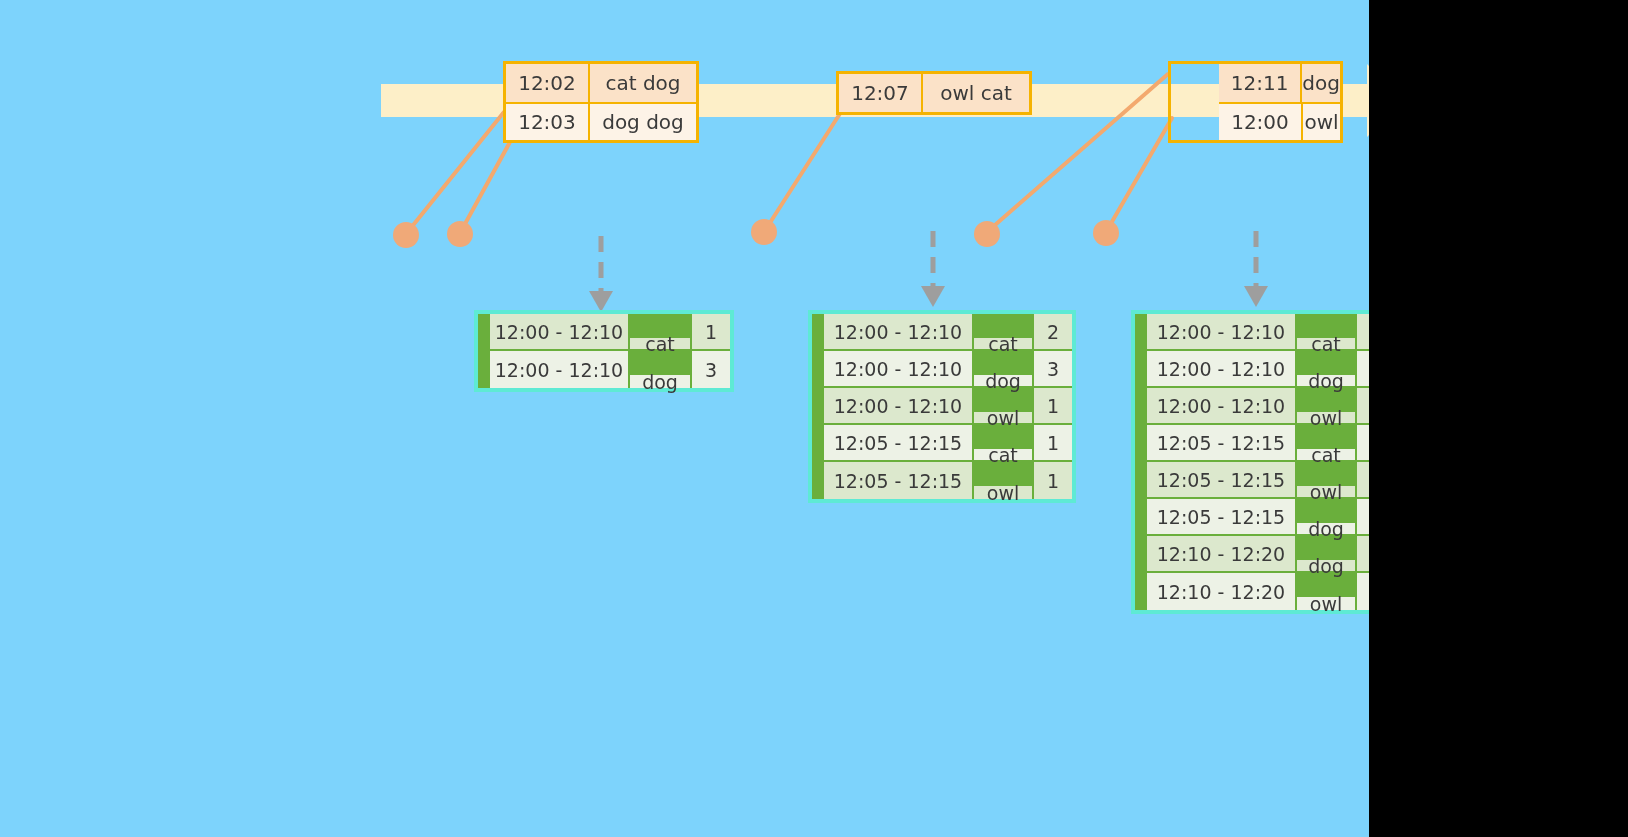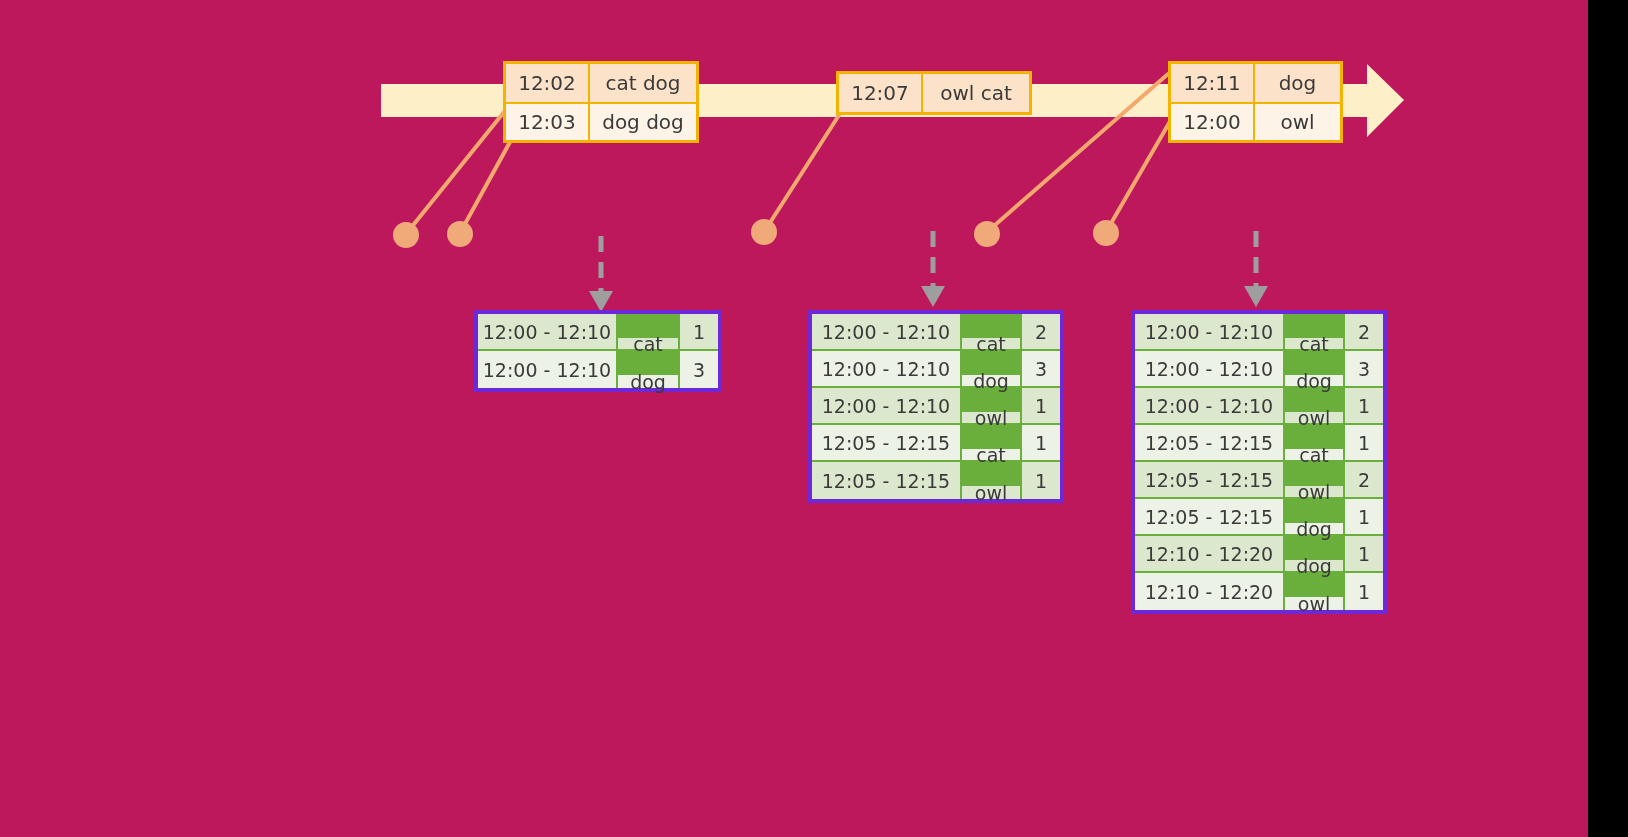--- a/index.html
+++ b/index.html
@@ -5,23 +5,23 @@
   html, body {
     margin: 0;
     padding: 0;
     background: #000000;
   }
   body {
     font-family: "DejaVu Sans", "Liberation Sans", sans-serif;
   }
   #stage {
     position: relative;
-    width: 1588px;
+    width: 1369px;
     height: 837px;
-    background: #be185d;
+    background: #7dd3fc;
     overflow: hidden;
   }
   #wires {
     position: absolute;
     left: 0; top: 0;
     width: 1628px;
     height: 837px;
     pointer-events: none;
   }
 
@@ -57,25 +57,26 @@
     width: 84px;
     border-right: 2px solid #F5B301;
   }
   .ev-val {
     flex: 1 1 auto;
   }
 
   
   .result-table {
     position: absolute;
-    border: 4px solid #6d28d9;
+    border: 4px solid #5eead4;
     box-sizing: border-box;
     display: flex;
     flex-direction: column;
     background: #6AAF3C;
+    padding-left: 12px;
   }
   .res-row {
     display: flex;
     flex-direction: row;
     height: 37px;
     box-sizing: border-box;
     gap: 2px;
     padding-bottom: 2px;
   }
   .res-row:last-child { padding-bottom: 0; }
@@ -158,21 +159,21 @@
     </div>
   </div>
 
   <div class="event-box" style="left:836px; top:71px; width:196px;">
     <div class="event-row shade-a">
       <div class="ev-cell ev-time">12:07</div>
       <div class="ev-cell ev-val">owl cat</div>
     </div>
   </div>
 
-  <div class="event-box" style="left:1168px; top:61px; width:175px;">
+  <div class="event-box" style="left:1168px; top:61px; width:175px;padding-left:48px;">
     <div class="event-row shade-a">
       <div class="ev-cell ev-time">12:11</div>
       <div class="ev-cell ev-val">dog</div>
     </div>
     <div class="event-row shade-b">
       <div class="ev-cell ev-time">12:00</div>
       <div class="ev-cell ev-val">owl</div>
     </div>
   </div>
 

